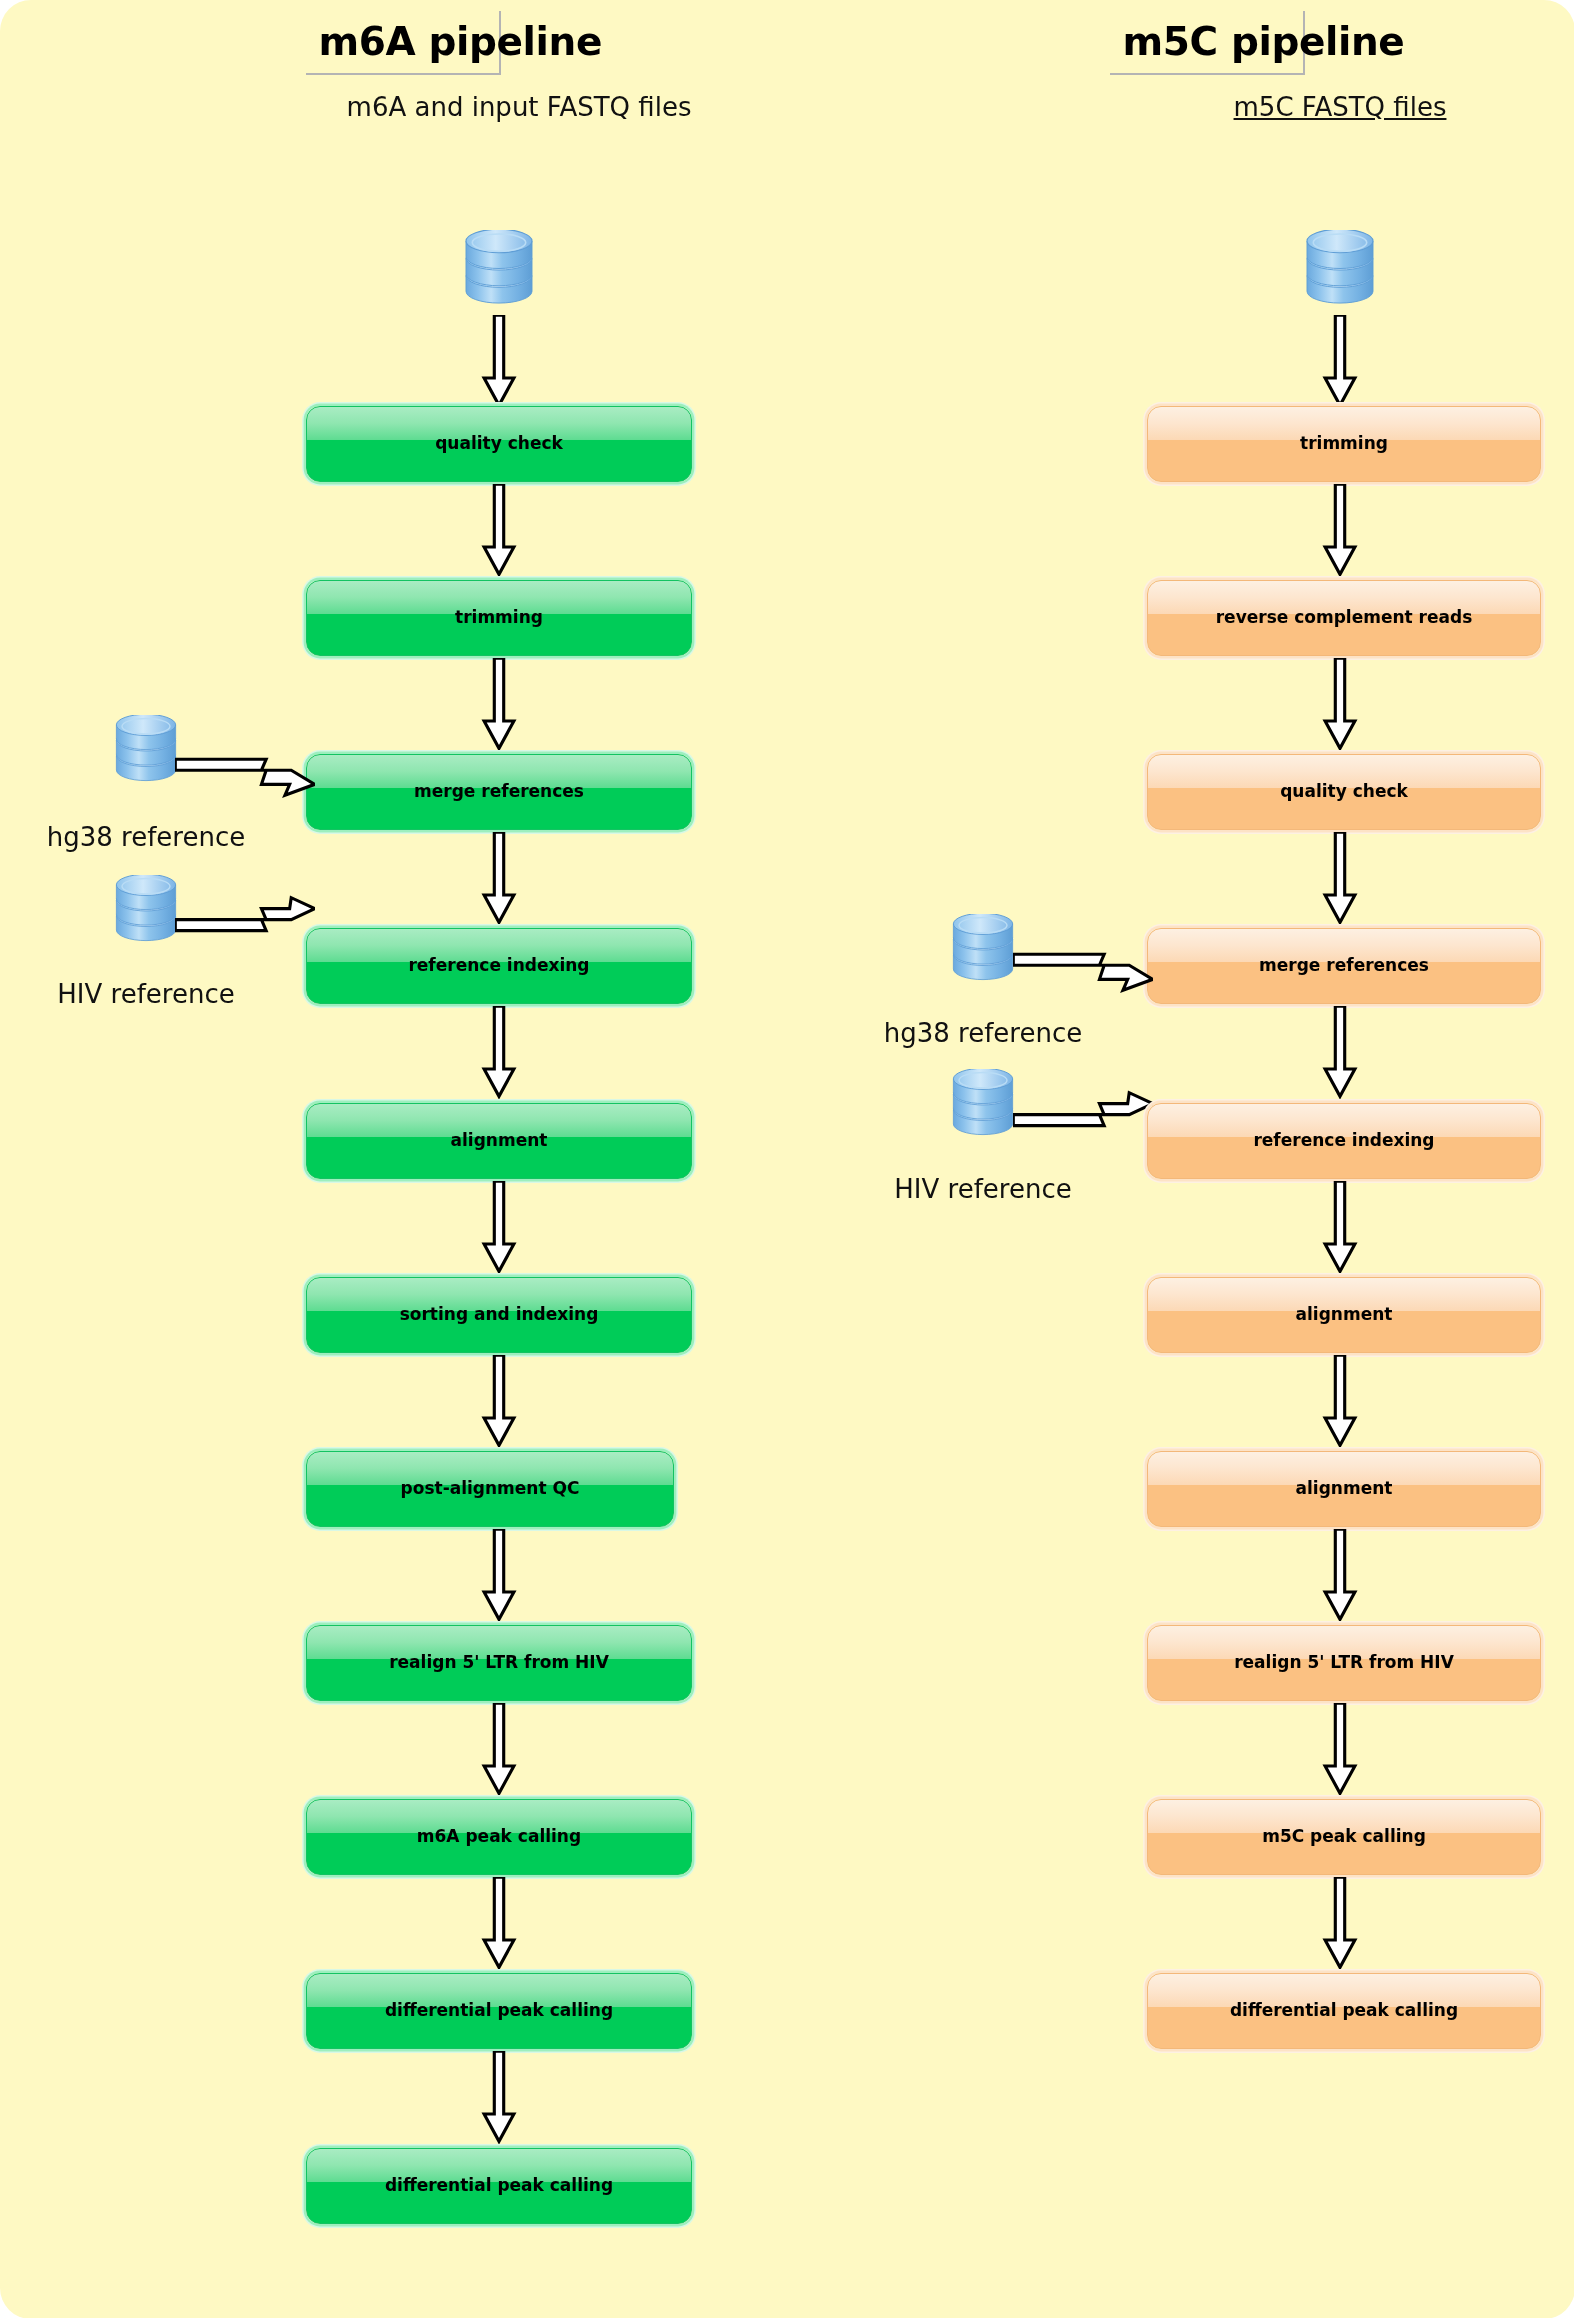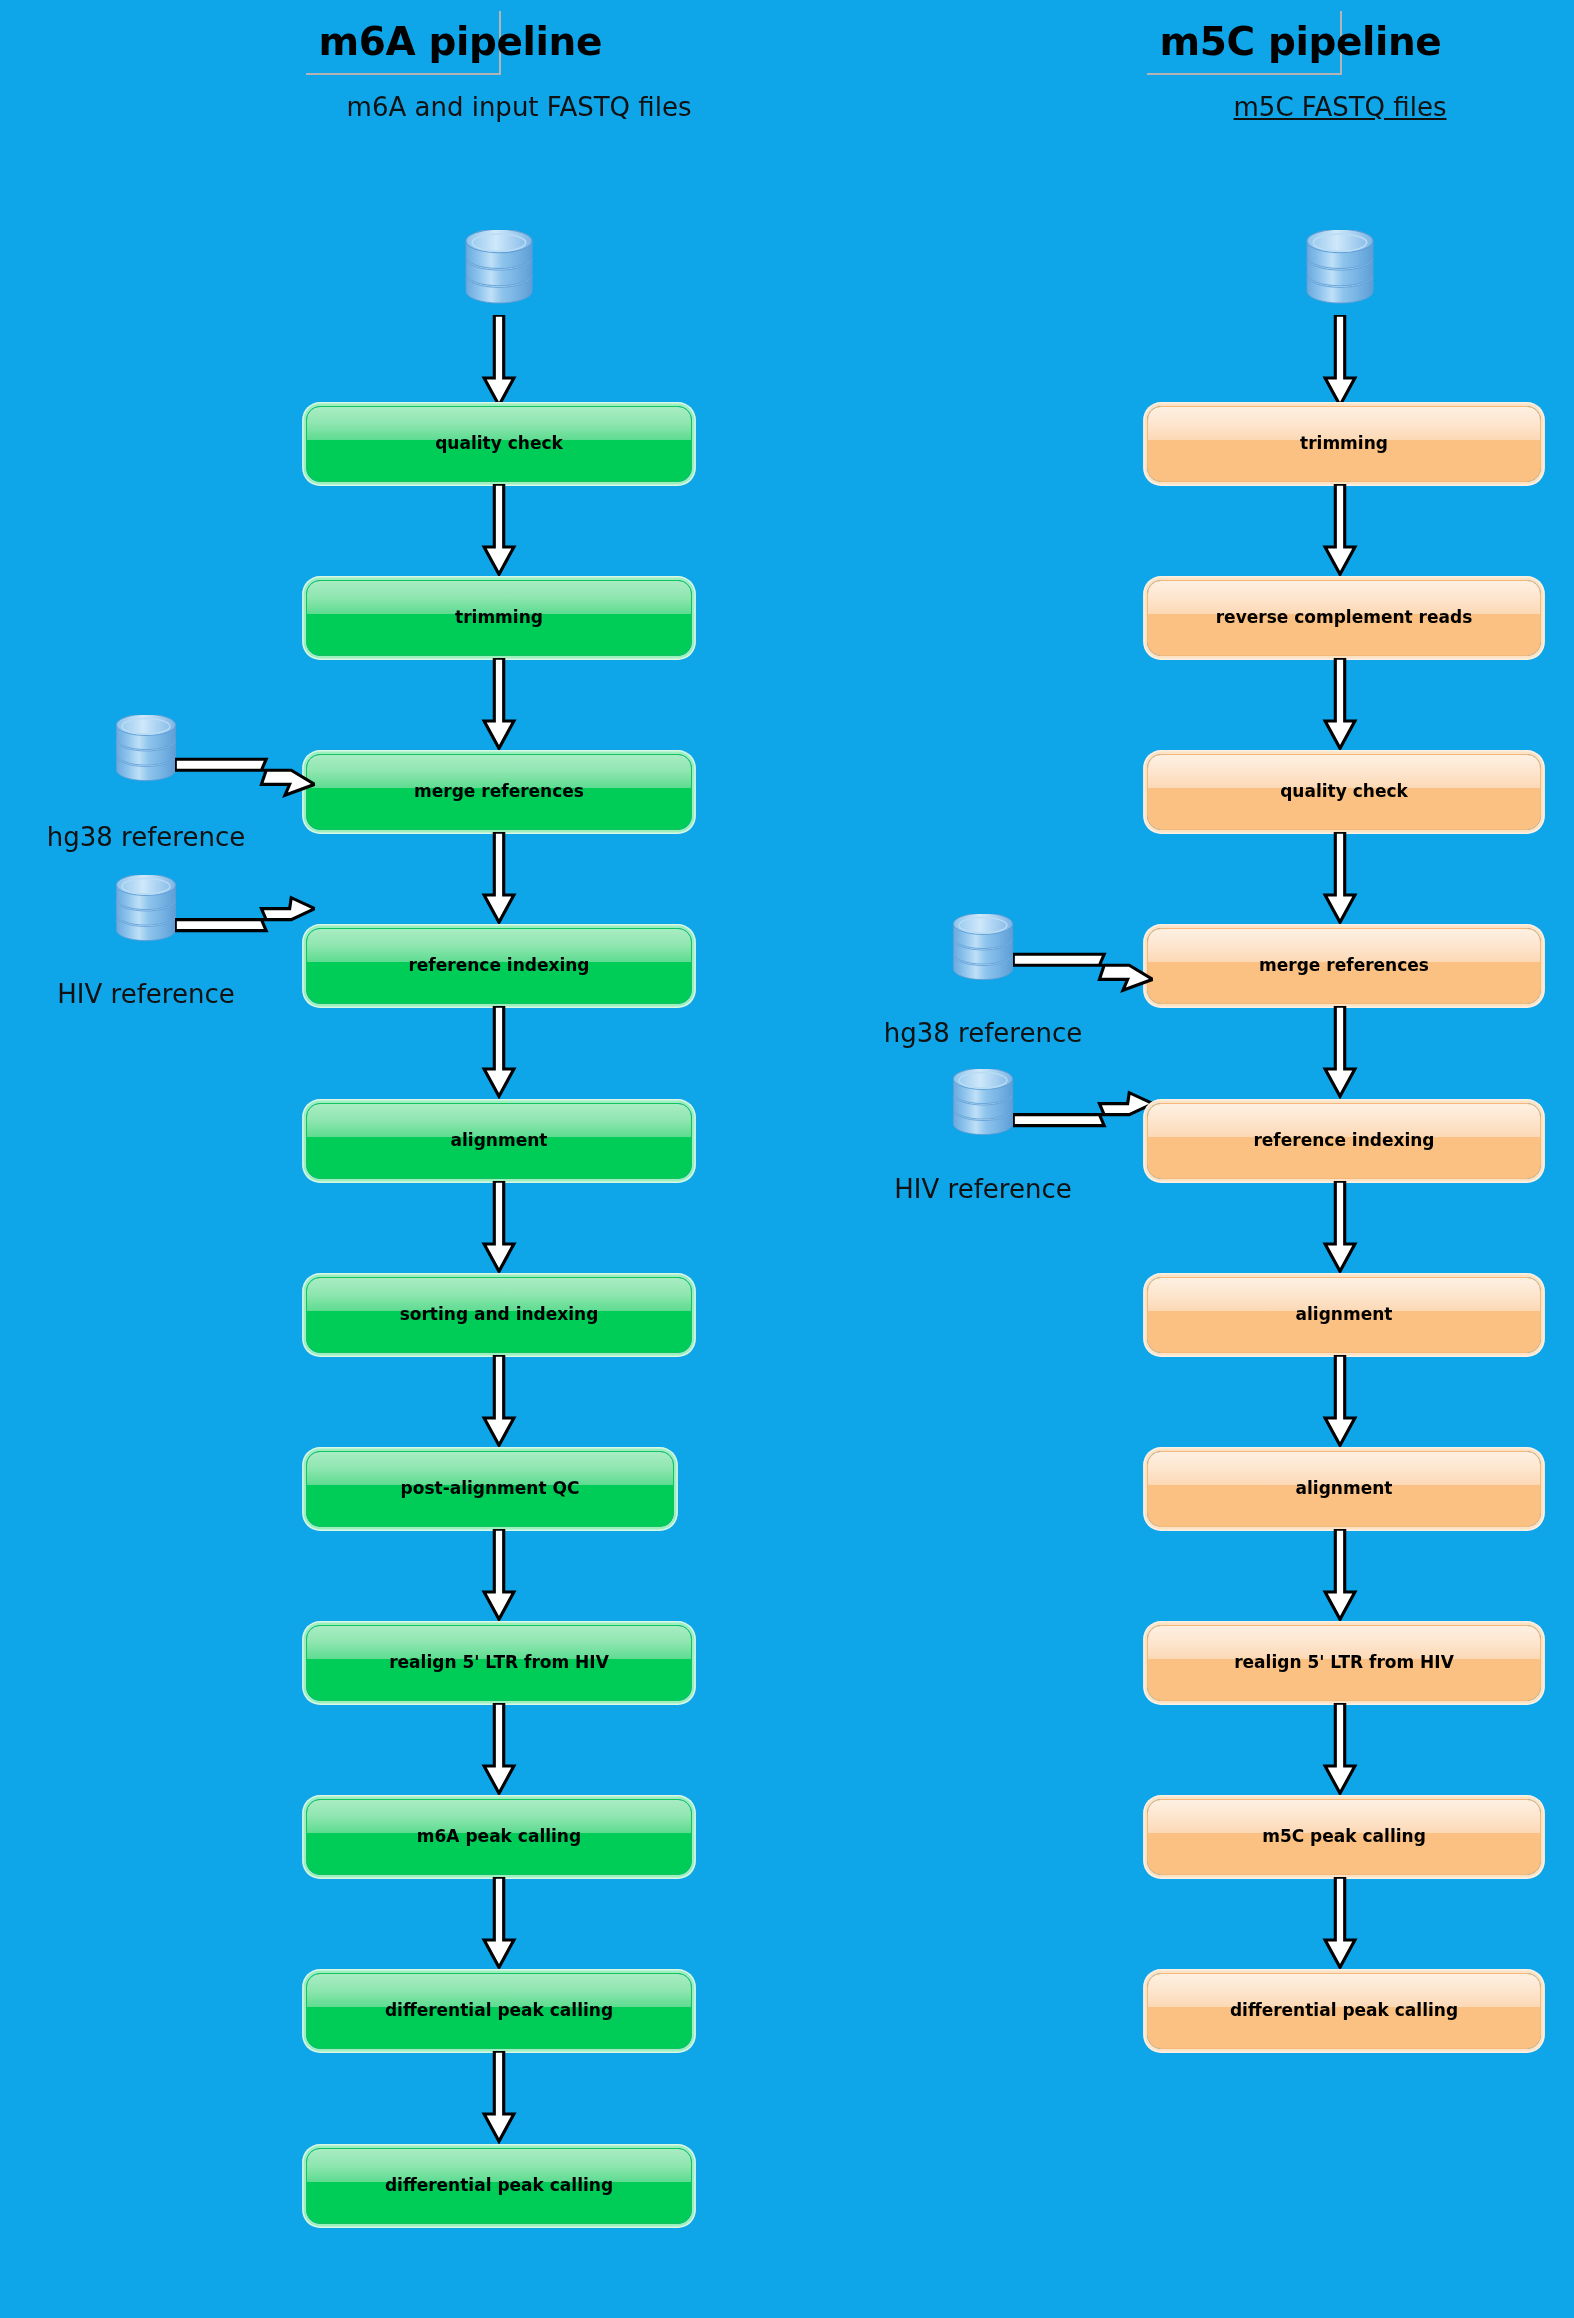--- a/index.html
+++ b/index.html
@@ -7,22 +7,23 @@
     padding: 0;
     background: #ffffff;
   }
   body {
     font-family: "DejaVu Sans", sans-serif;
   }
   #canvas {
     position: relative;
     width: 1575px;
     height: 2319px;
-    background: #0ea5e9;
+    background: #fef9c3;
     overflow: hidden;
+    border-radius: 31px;
   }
 
   
   .pipeline-title {
     position: absolute;
     font-family: "DejaVu Sans", sans-serif;
     font-weight: bold;
     font-size: 39px;
     color: #000000;
     letter-spacing: -0.4px;
@@ -279,21 +280,21 @@
 
   <div class="arrow-v" style="left:499px; top:2051px;">
     <svg width="47" height="93" viewBox="0 0 60 118">
         <path d="M24,0 L36,0 L36,80 L49,80 L30,115 L11,80 L24,80 Z" fill="#ffffff" stroke="#000000" stroke-width="4" stroke-linejoin="miter"></path>
       </svg>
   </div>
   <div class="node green" style="left:306px; top:2148px; width:386px; height:76px;">
     <span class="node-label">differential peak calling</span>
   </div>
 
-  <div class="pipeline-title" style="left:1147px; top:11px; width:195px;">m5C pipeline</div>
+  <div class="pipeline-title" style="left:1110px; top:11px; width:195px;">m5C pipeline</div>
 
   <div class="caption" style="left:1340px; top:92px;text-decoration:underline;">m5C FASTQ files</div>
 
   <div class="db-icon" style="left:1340px; top:230px;">
     <svg width="88" height="88" viewBox="0 0 112 112" xmlns="http://www.w3.org/2000/svg">
       <g transform="translate(14,10)">
         <path d="M0,48 L0,68 a42,15 0 0 0 84,0 L84,48 Z" fill="url(#dbBody)" stroke="#5f9ed6" stroke-width="1.2"></path>
         <ellipse cx="42" cy="48" rx="42" ry="15" fill="url(#dbTop)" stroke="#5f9ed6" stroke-width="1.2"></ellipse>
         <path d="M0,26 L0,46 a42,15 0 0 0 84,0 L84,26 Z" fill="url(#dbBody)" stroke="#5f9ed6" stroke-width="1.2"></path>
         <ellipse cx="42" cy="26" rx="42" ry="15" fill="url(#dbTop)" stroke="#5f9ed6" stroke-width="1.2"></ellipse>

